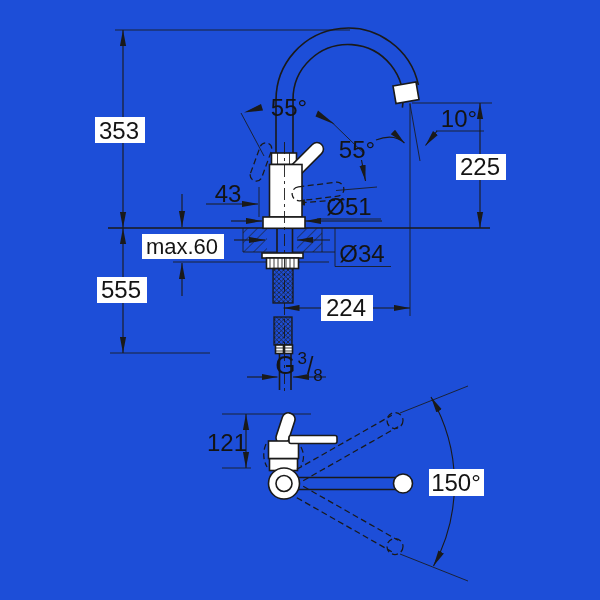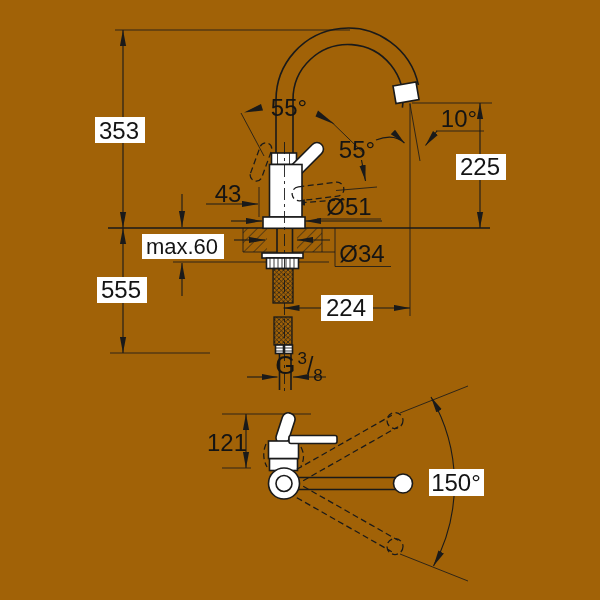--- a/index.html
+++ b/index.html
@@ -1,16 +1,16 @@
 <!DOCTYPE html>
 <html><head>
 <meta charset="utf-8">
 <style>
   html,body{margin:0;padding:0;background:#fff;}
-  #stage{position:relative;width:600px;height:600px;background:#a16207;overflow:hidden;}
+  #stage{position:relative;width:600px;height:600px;background:#1d4ed8;overflow:hidden;}
   svg{display:block;}
   .p   {stroke:#1a1a1a;stroke-width:1.6;fill:none;}
   .pf  {stroke:#1a1a1a;stroke-width:1.6;fill:#ffffff;}
   .d   {stroke:#1a1a1a;stroke-width:1.1;fill:none;}
   .thin{stroke:#1a1a1a;stroke-width:0.85;fill:none;}
   .dsh {stroke:#1a1a1a;stroke-width:1.25;fill:none;stroke-dasharray:6 3.5;}
   .cl  {stroke:#1a1a1a;stroke-width:0.9;fill:none;stroke-dasharray:12 4 3 4;}
   .arr {fill:#1a1a1a;stroke:none;}
   text{fill:#141414;font-family:"Liberation Sans","DejaVu Sans",sans-serif;
        font-size:24px;text-anchor:middle;}

